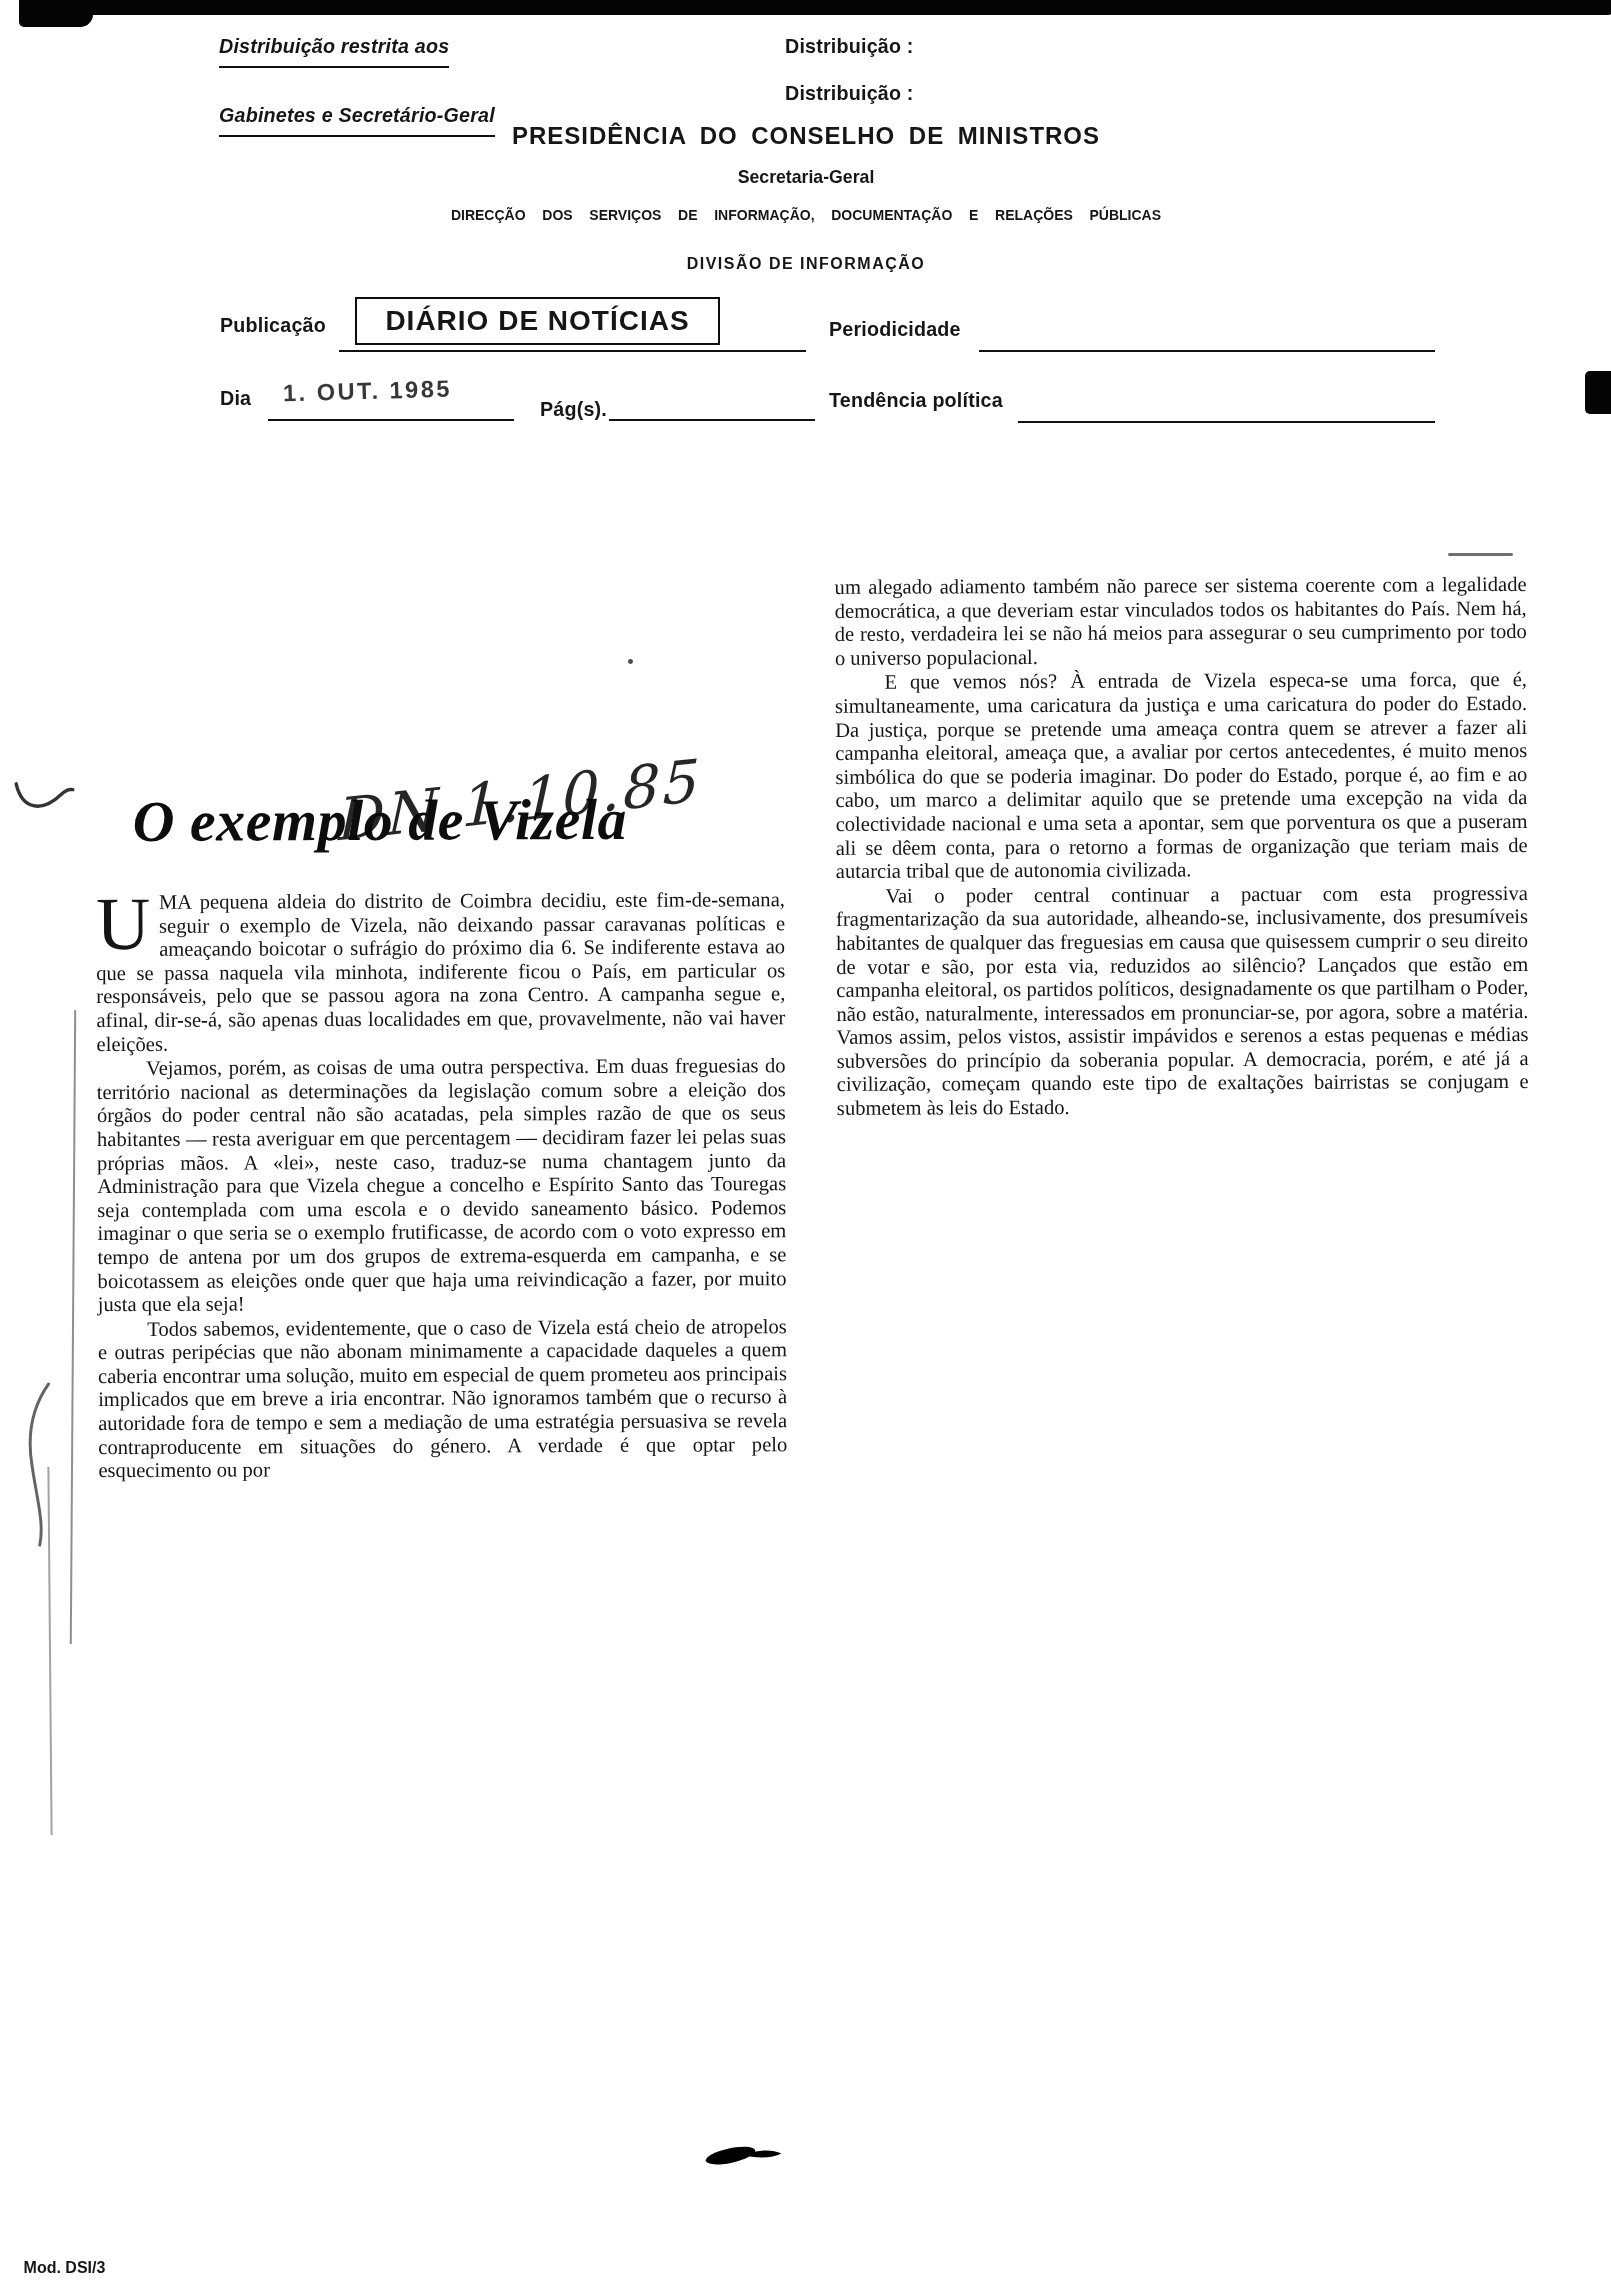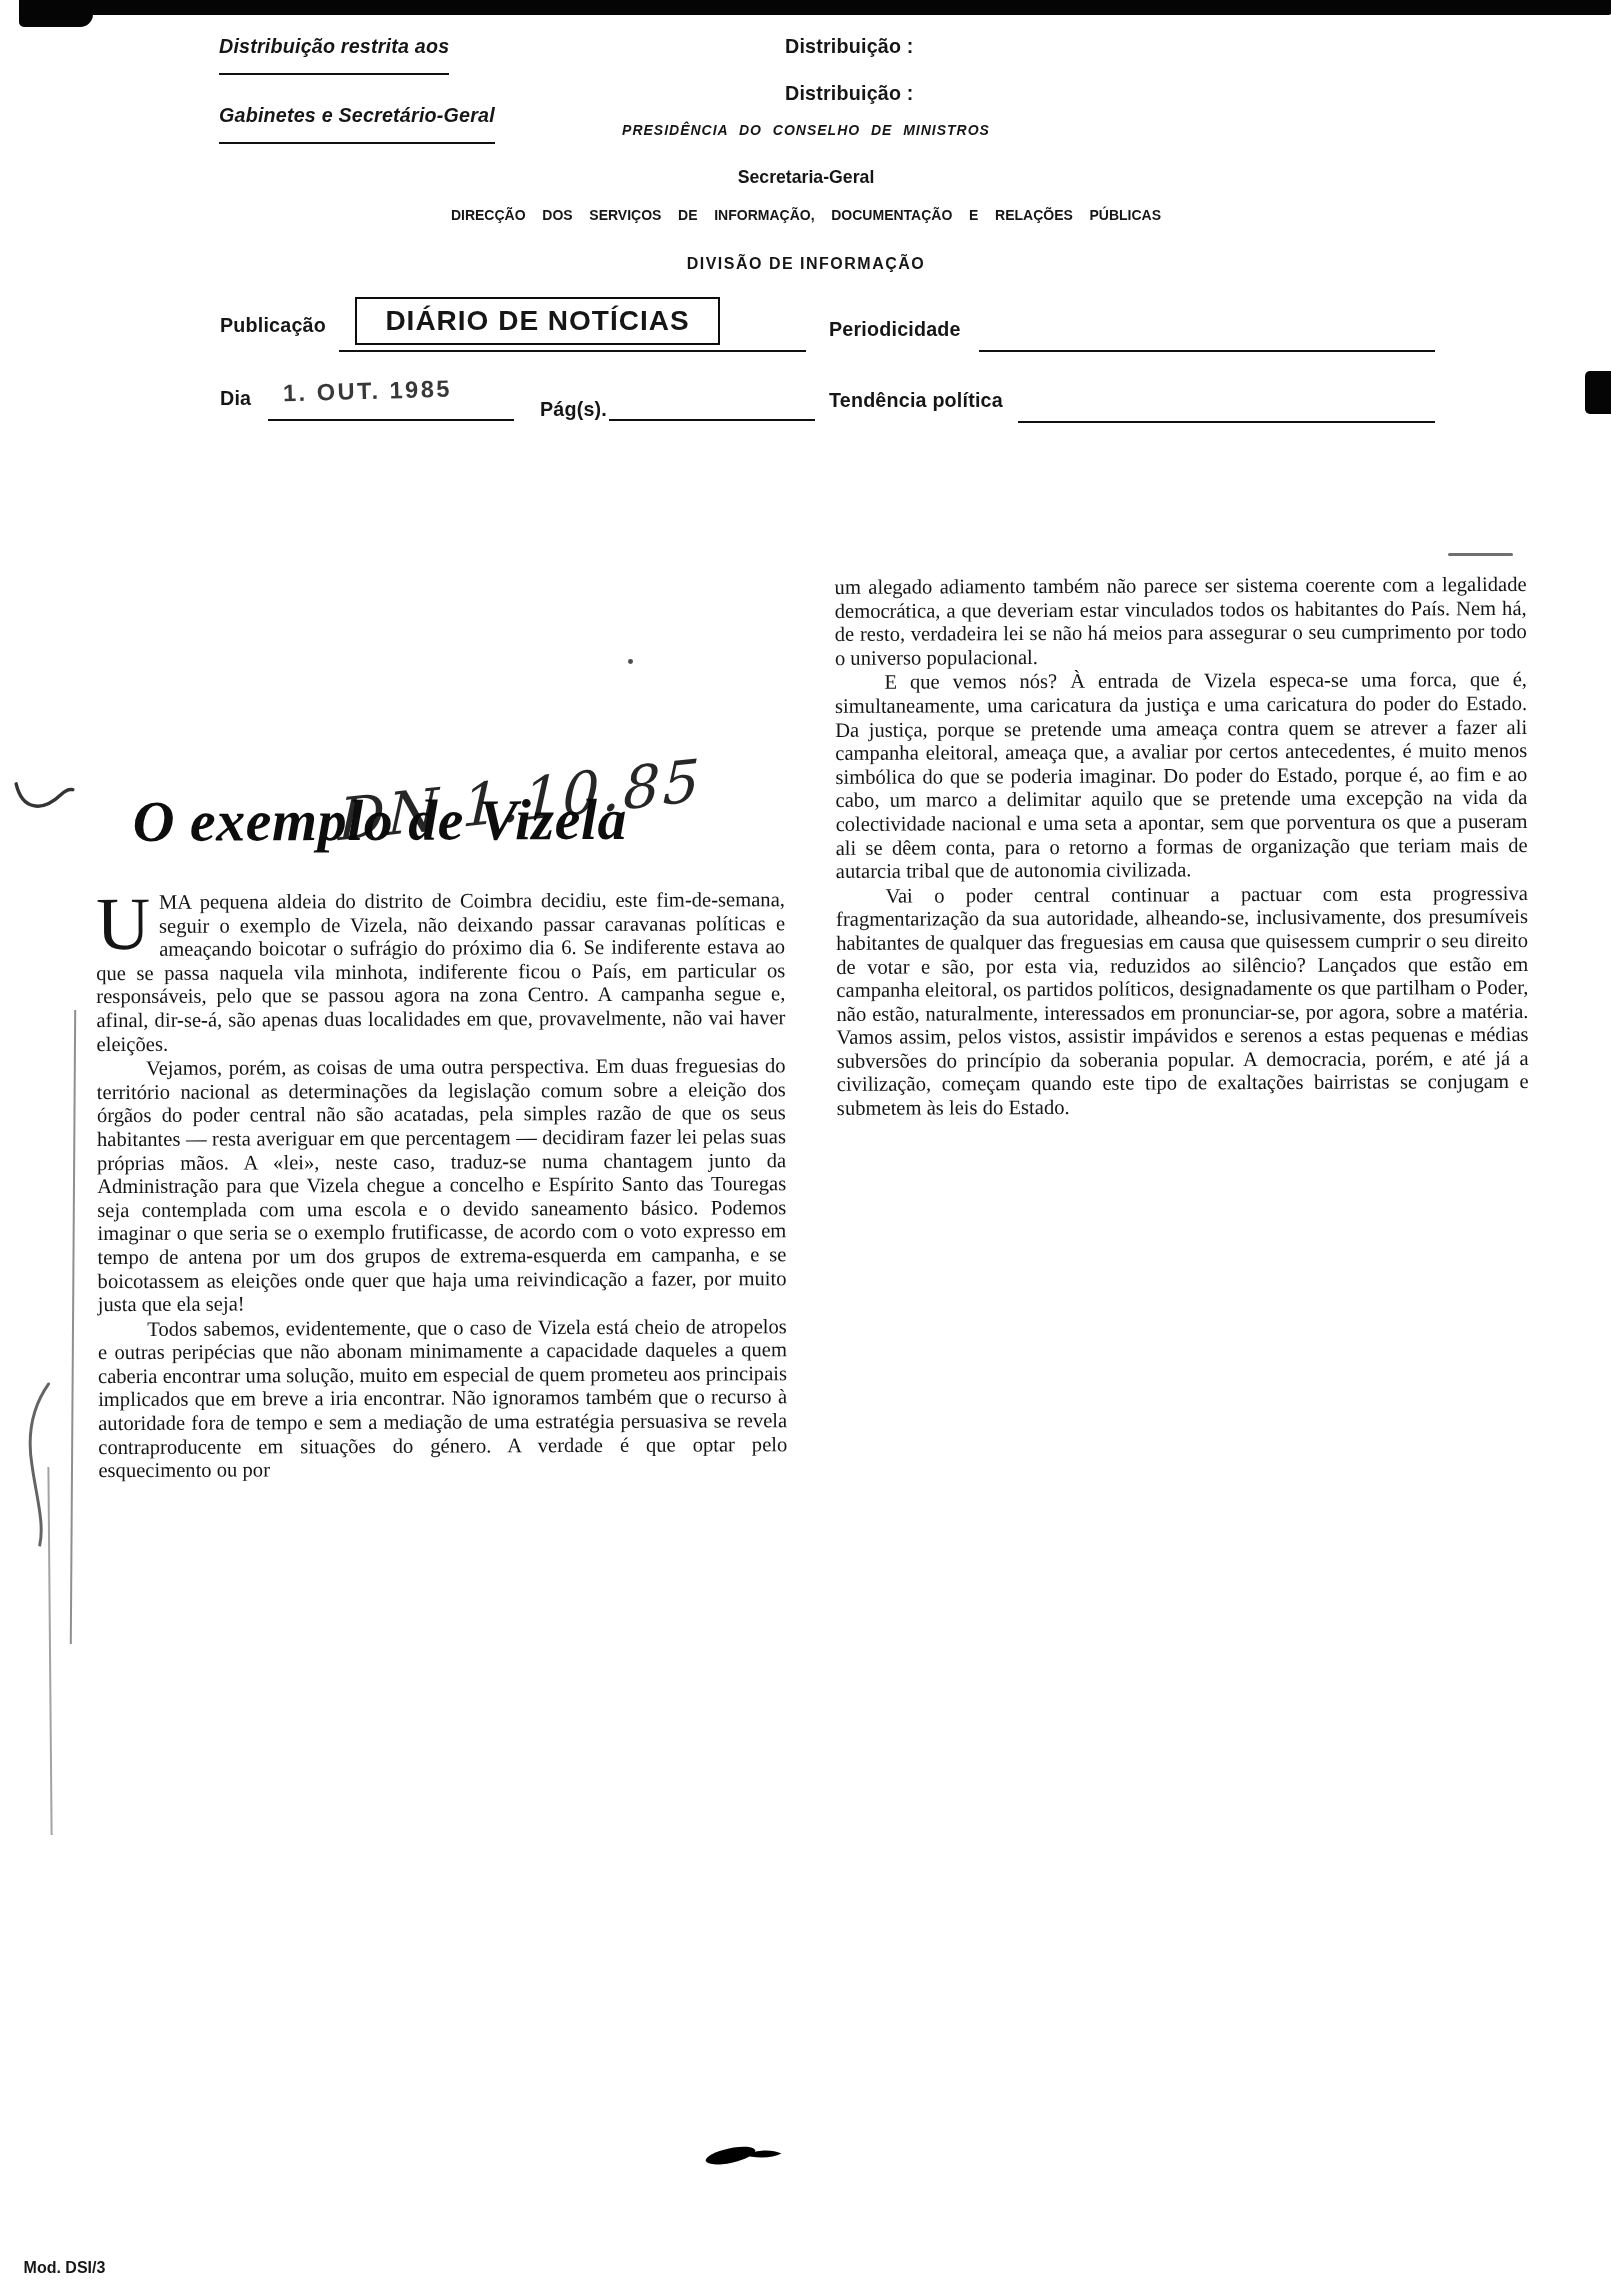--- a/index.html
+++ b/index.html
@@ -17,26 +17,26 @@
   .top-strip { left:20.6px; top:0; width:1591px; height:14.7px; background:#050505; border-radius:0 0 3.9px 2px; }
   .corner-blob { left:18.7px; top:0; width:74px; height:26.5px; background:#050505; border-radius:0 0 12.8px 4.9px; }
   .edge-mark { left:1585px; top:371px; width:26.5px; height:43px; background:#050505; border-radius:4.9px 0 0 4.9px; }
   .dash-mark { left:1448px; top:553px; width:65px; height:3.4px; background:#222; opacity:.65; border-radius:2px; }
   .dot-mark { left:628px; top:659px; width:4.9px; height:4.9px; background:#222; border-radius:50%; opacity:.8; }
   .vline1 { left:72px; top:1010px; width:1.5px; height:634px; background:#333; opacity:.55; transform:rotate(.4deg); }
   .vline2 { left:49px; top:1467px; width:1.5px; height:368px; background:#333; opacity:.45; transform:rotate(-.5deg); }
 
   
   .hdr-label { font-weight:bold; font-size:19.7px; letter-spacing:0.2px; white-space:nowrap; }
-  .dist-note { font-style:italic; border-bottom:2px solid #111; padding-bottom:15px; }
+  .dist-note { font-style:italic; border-bottom:2px solid #111; padding-bottom:8px; }
   .dist1 { left:219px; top:35px; }
   .dist2 { left:219px; top:82px;margin-top:22px; }
   .class-label { left:785px; top:35px; }
   .distr-label { left:785px; top:82px; }
-  .org-title { left:0; right:0; top:122px; text-align:center; font-weight:bold; font-size:14px; letter-spacing:1px; word-spacing:5.9px;font-style:italic; }
+  .org-title { left:0; right:0; top:122px; text-align:center; font-weight:bold; font-size:24px; letter-spacing:1px; word-spacing:5.9px; }
   .org-sub { left:0; right:0; top:167px; text-align:center; font-weight:bold; font-size:17.7px; }
   .department { left:0; right:0; top:207px; text-align:center; font-weight:bold; font-size:14px; word-spacing:12.8px; }
   .division { left:0; right:0; top:255px; text-align:center; font-weight:bold; font-size:16px; letter-spacing:1.5px; }
 
   .pub-label { left:220px; top:314px; }
   .form-line { border-bottom:2px solid #111; height:0; }
   .pub-line { left:339px; top:350px; width:467px; }
   .pub-box { left:355px; top:297px; width:361px; height:44px; border:2.5px solid #0d0d0d; background:#fff;
              display:flex; align-items:center; justify-content:center;
              font-weight:bold; font-size:28px; letter-spacing:1px; white-space:nowrap; }

